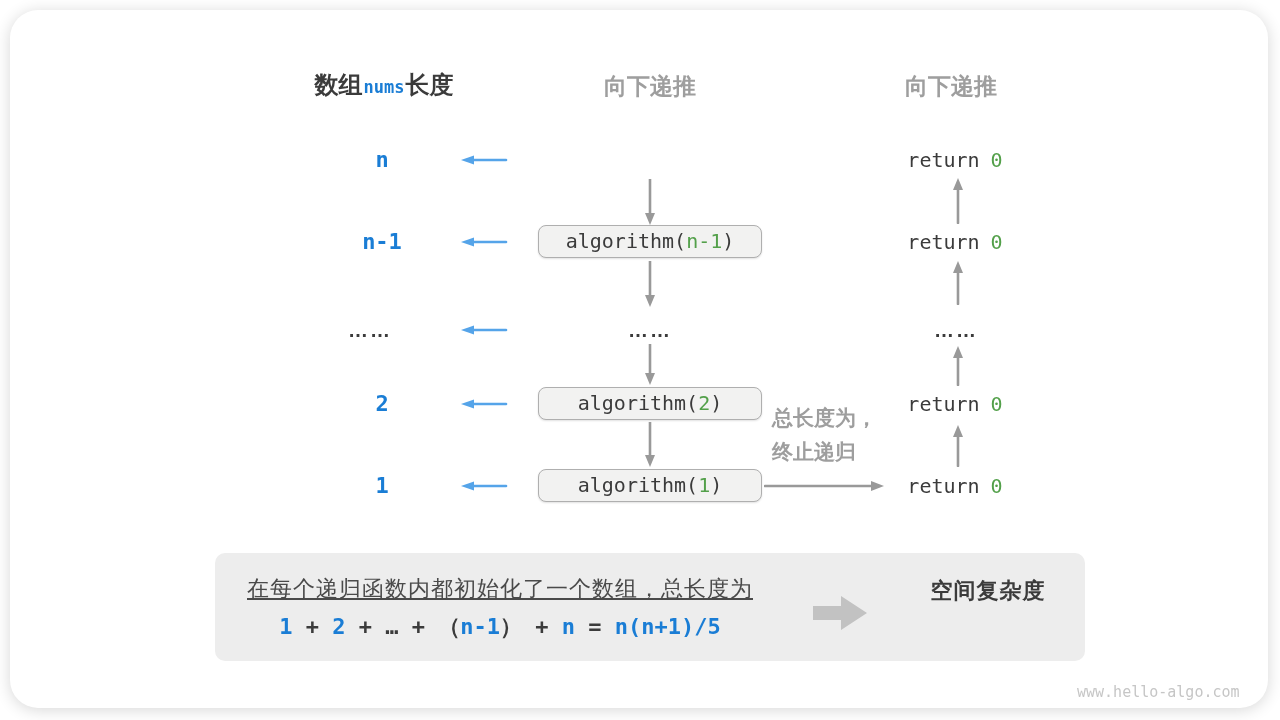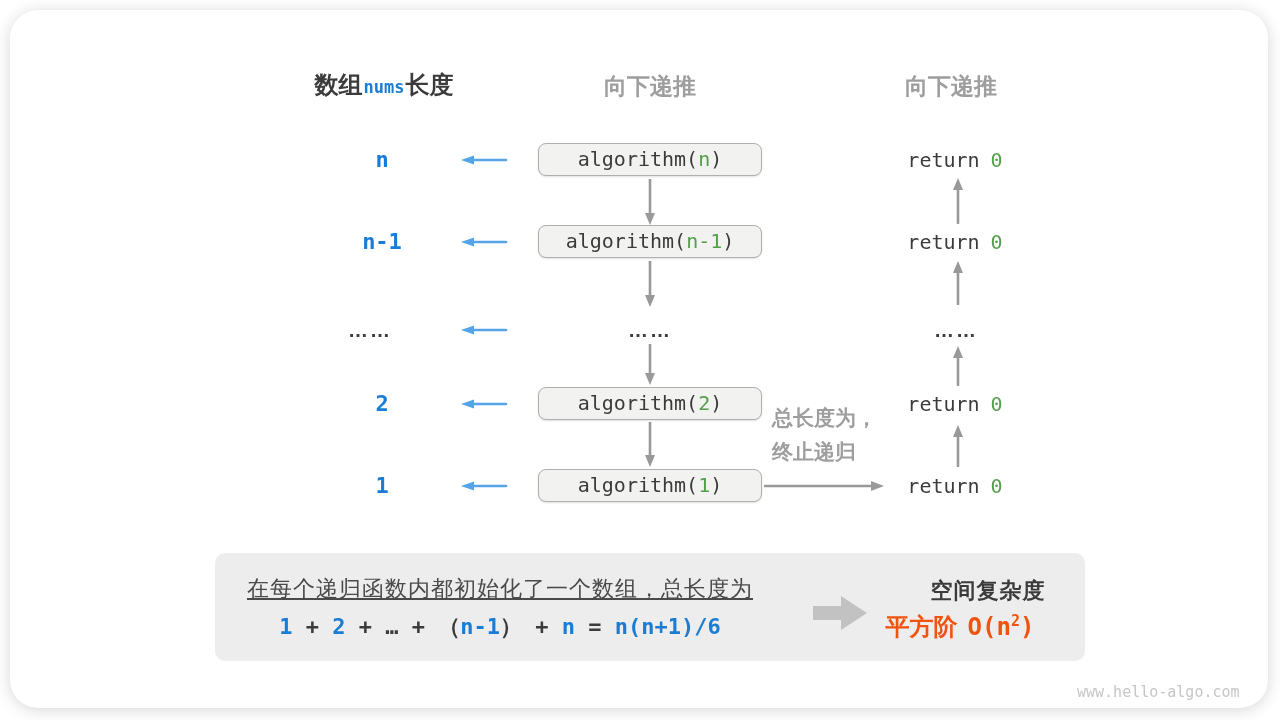--- a/index.html
+++ b/index.html
@@ -79,23 +79,20 @@
     </svg>
   <svg class="abs b-arrow" style="left:449px;top:387px;" width="50" height="14">
       <line x1="47" y1="7" x2="13" y2="7"></line>
       <polygon points="2,7 15,2.5 15,11.5"></polygon>
     </svg>
   <svg class="abs b-arrow" style="left:449px;top:469px;" width="50" height="14">
       <line x1="47" y1="7" x2="13" y2="7"></line>
       <polygon points="2,7 15,2.5 15,11.5"></polygon>
     </svg>
 
-  <div class="abs algo-box mono" style="left:528px;top:133px;">
-    <span>algorithm(</span><span class="green">n</span><span>)</span>
-  </div>
   <div class="abs algo-box mono" style="left:528px;top:215px;">
     <span>algorithm(</span><span class="green">n-1</span><span>)</span>
   </div>
   <div class="abs cx dots" style="left:640px;top:308px;">……</div>
   <div class="abs algo-box mono" style="left:528px;top:377px;">
     <span>algorithm(</span><span class="green">2</span><span>)</span>
   </div>
   <div class="abs algo-box mono" style="left:528px;top:459px;">
     <span>algorithm(</span><span class="green">1</span><span>)</span>
   </div>
@@ -146,25 +143,22 @@
       <polygon points="7,1 2,13 12,13"></polygon>
     </svg>
   <svg class="abs g-arrow" style="left:941px;top:414px;" width="14" height="43">
       <line x1="7" y1="42" x2="7" y2="12"></line>
       <polygon points="7,1 2,13 12,13"></polygon>
     </svg>
 
   <div class="abs panel">
     <div class="abs cx panel-line1" style="left:285px;top:21px;">在每个递归函数内都初始化了一个数组，总长度为</div>
     <div class="abs cx formula" style="left:285px;top:59px;">
-      <span class="blue">1</span><span> + </span><span class="blue">2</span><span> + </span><span>…</span><span> + </span><span>（</span><span class="blue">n-1</span><span>）</span><span> + </span><span class="blue">n</span><span> = </span><span class="blue">n(n+1)/6</span>
+      <span class="blue">1</span><span> + </span><span class="blue">2</span><span> + </span><span>…</span><span> + </span><span>（</span><span class="blue">n-1</span><span>）</span><span> + </span><span class="blue">n</span><span> = </span><span class="blue">n(n+1)/5</span>
     </div>
     <svg class="abs block-arrow" style="left:598px;top:41px;" width="56" height="38">
         <polygon points="0,12 28,12 28,2 54,19 28,36 28,26 0,26"></polygon>
       </svg>
     <div class="abs cx result-title" style="left:745px;top:23px;margin-left:28px;">空间复杂度</div>
-    <div class="abs cx result-value" style="left:745px;top:58px;">
-      <span>平方阶</span><span class="lat"><span>O(n</span><sup>2</sup><span>)</span></span>
-    </div>
   </div>
 
   <div class="abs watermark" style="left:1067px;top:673px;">www.hello-algo.com</div>
 </div>
 
 </body></html>

